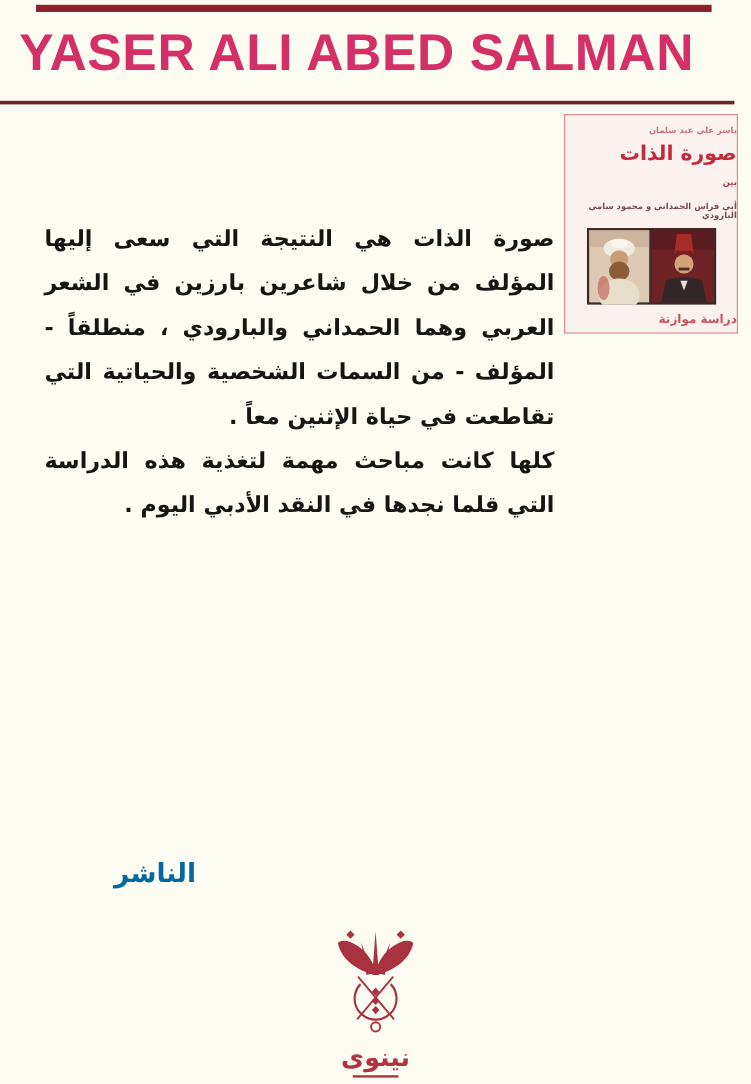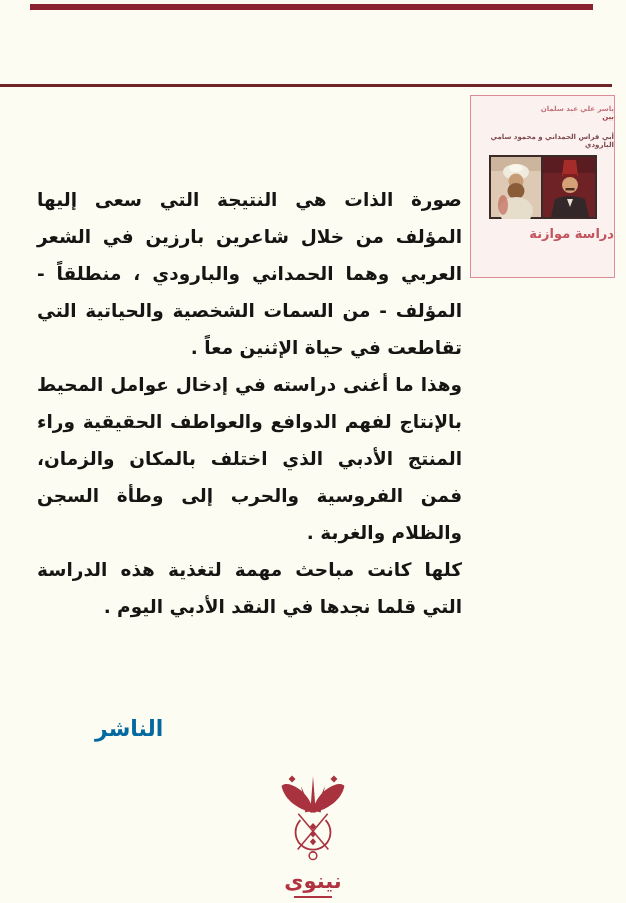--- a/index.html
+++ b/index.html
@@ -38,24 +38,24 @@
   .cover-thumb{
     position:absolute;left:470px;top:95px;width:145px;height:183px;
     background:#fbf1ef;
     border:1.5px solid #dd8d97;
     box-sizing:border-box;
     text-align:right;
     direction:rtl;
   }
   .ct-author{margin-top:9px;font-size:7px;color:#c4737d;font-weight:bold;}
   .ct-title{margin-top:6px;font-size:17px;font-weight:bold;color:#c22b38;line-height:1.1;}
-  .ct-between{margin-top:0;font-size:7px;color:#a33d4a;font-weight:bold;}
+  .ct-between{margin-top:10px;font-size:7px;color:#a33d4a;font-weight:bold;}
   .ct-subtitle{margin-top:12px;font-size:7px;color:#7d4a4e;font-weight:bold;}
   .ct-image{margin:6px auto 0;width:108px;height:64px;display:block;}
-  .ct-study{margin-top:7px;font-size:13px;color:#c4555e;font-weight:bold;}
+  .ct-study{margin-top:7px;font-size:10px;color:#c4555e;font-weight:bold;}
 
   
   .body-text{
     position:absolute;left:37px;top:181px;width:425px;
     direction:rtl;
     text-align:justify;
     font-family:"DejaVu Sans",sans-serif;
     font-weight:bold;
     font-size:18.5px;
     line-height:37px;
@@ -84,25 +84,27 @@
     margin-top:4px;width:38px;height:2px;background:#b03340;
   }
 </style>
 </head>
 <body>
 
 <div class="page">
 
   <div class="top-bar"></div>
 
+  <h1 class="author-name">YASER ALI ABED SALMAN</h1>
 
   <div class="title-rule"></div>
 
   <div class="cover-thumb">
     <div class="ct-author">ياسر علي عبد سلمان</div>
+    <div class="ct-title">صورة الذات</div>
     <div class="ct-between">بين</div>
     <div class="ct-subtitle">أبي فراس الحمداني و محمود سامي البارودي</div>
     <svg class="ct-image" viewBox="0 0 108 64" xmlns="http://www.w3.org/2000/svg">
       <rect x="0" y="0" width="108" height="64" fill="#3a2a28"></rect>
 
       <rect x="2" y="2" width="50" height="60" fill="#ddc9b4"></rect>
       <rect x="2" y="2" width="50" height="14" fill="#cdb49c"></rect>
       <ellipse cx="27" cy="17" rx="13" ry="8" fill="#f0ebdf"></ellipse>
       <ellipse cx="27" cy="13" rx="7" ry="4" fill="#faf6ec"></ellipse>
       <circle cx="27" cy="26" r="7.5" fill="#c79d78"></circle>
@@ -117,21 +119,20 @@
       <circle cx="81" cy="30" r="8" fill="#d5a277"></circle>
       <rect x="76.5" y="33" width="9" height="2.4" fill="#4a2c20"></rect>
       <path d="M62 62 L66 44 Q81 38 96 44 L100 62 Z" fill="#33272a"></path>
       <polygon points="78,44 84,44 81,52" fill="#e8e0d2"></polygon>
     </svg>
     <div class="ct-study">دراسة موازنة</div>
   </div>
 
   <div class="body-text">
     <p>صورة الذات هي النتيجة التي سعى إليها المؤلف من خلال شاعرين بارزين في الشعر العربي وهما الحمداني والبارودي ، منطلقاً - المؤلف - من السمات الشخصية والحياتية التي تقاطعت في حياة الإثنين معاً .</p>
-    <p>وهذا ما أغنى دراسته في إدخال عوامل المحيط بالإنتاج لفهم الدوافع والعواطف الحقيقية وراء المنتج الأدبي الذي اختلف بالمكان والزمان، فمن الفروسية والحرب إلى وطأة السجن والظلام والغربة .</p>
     <p>كلها كانت مباحث مهمة لتغذية هذه الدراسة التي قلما نجدها في النقد الأدبي اليوم .</p>
   </div>
 
   <div class="signature">الناشر</div>
 
   <div class="logo-block">
     <svg width="70" height="95" viewBox="0 0 100 136" xmlns="http://www.w3.org/2000/svg">
 
       <path d="M49,55 C28,50 9,37 5,17 C13,9 33,20 43,35 C47,41 50,48 49,55 Z" fill="#a8333f"></path>
       <path d="M51,55 C72,50 91,37 95,17 C87,9 67,20 57,35 C53,41 50,48 51,55 Z" fill="#a8333f"></path>

